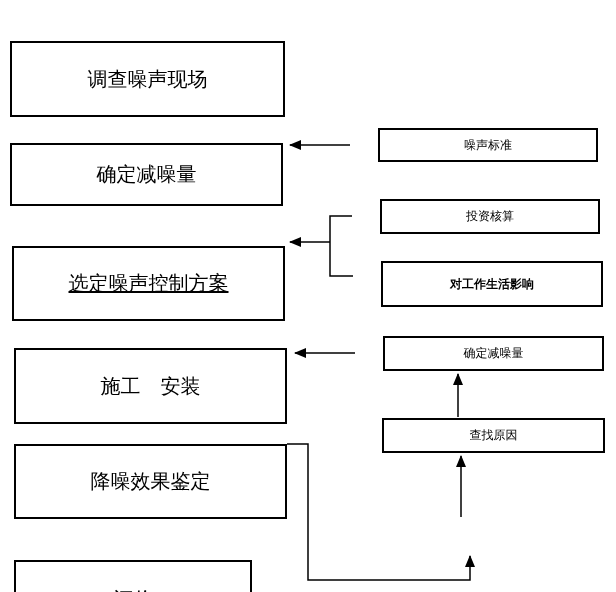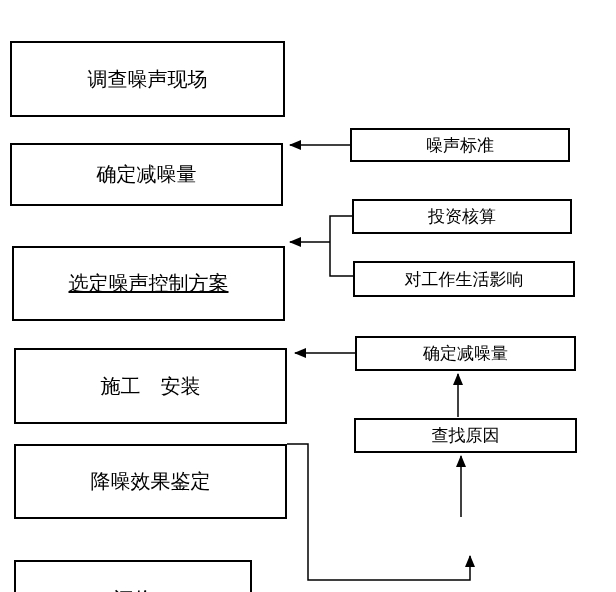--- a/index.html
+++ b/index.html
@@ -14,32 +14,32 @@
     position:absolute;
     border:2px solid #000000;
     background:#ffffff;
     box-sizing:border-box;
     display:flex;align-items:center;justify-content:center;
     text-align:center;
     white-space:pre;
     color:#000000;
   }
   .big{font-size:20px;margin-top:36px;}
-  .small{font-size:17px;}
+  .small{font-size:12px;margin-left:28px;}
   
   .n-survey   {left:10px; top:5px;   width:275px; height:76px;}
   .n-determine{left:10px; top:107px; width:273px; height:63px;}
   .n-select   {left:12px; top:210px; width:273px; height:75px;text-decoration:underline;}
   .n-construct{left:14px; top:312px; width:273px; height:76px;}
   .n-appraise {left:14px; top:408px; width:273px; height:75px;}
   .n-evaluate {left:14px; top:524px; width:238px; height:79px;}
   
   .n-standard  {left:350px; top:128px; width:220px; height:34px;}
   .n-investment{left:352px; top:199px; width:220px; height:35px;}
-  .n-impact    {left:353px; top:261px; width:222px; height:36px;}
+  .n-impact    {left:353px; top:261px; width:222px; height:46px;font-weight:bold;}
   .n-measures  {left:355px; top:336px; width:221px; height:35px;}
   .n-cause     {left:354px; top:418px; width:223px; height:35px;}
   .n-notmet    {left:331px; top:518px; width:280px; height:35px;}
   svg{position:absolute;left:0;top:0;}
 </style>
 </head>
 <body>
 
 <div class="stage">
 

